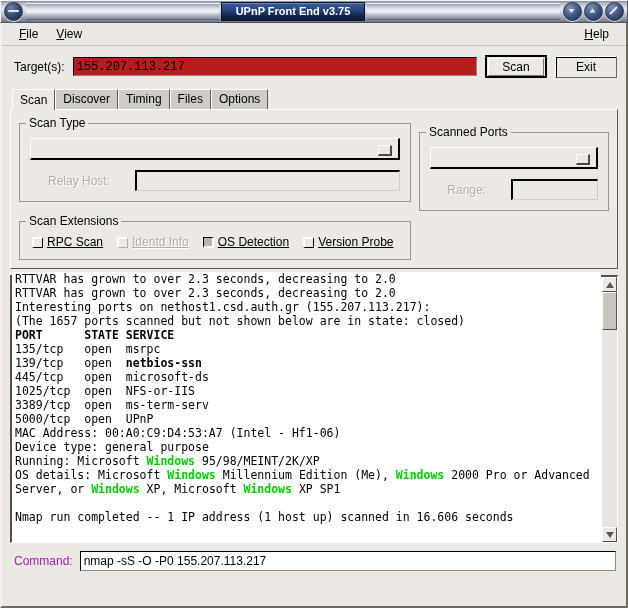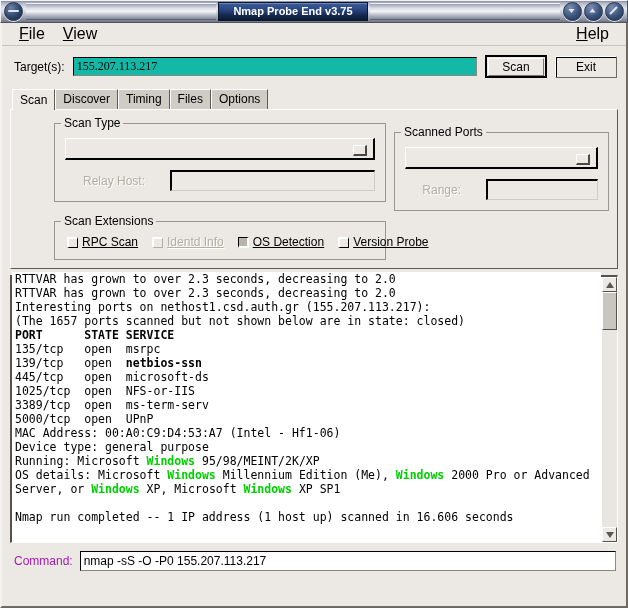--- a/index.html
+++ b/index.html
@@ -104,46 +104,46 @@
   .menubar {
     height: 22px;
     display: flex;
     align-items: center;
     background: #ece9e4;
     padding: 0 8px;
     border-bottom: 1px solid #c8c4bc;
     position: relative;
   }
   .menu-item {
-    font-size: 16px;
+    font-size: 12px;
     color: #000;
     padding: 2px 9px;
     cursor: default;
   }
   .menu-item u { text-decoration: underline; }
   .menu-right { margin-left: auto; }
 
   
   .target-row {
     display: flex;
     align-items: center;
     padding: 9px 9px 9px 12px;
     background: #ece9e4;
     gap: 8px;
   }
   .target-label { font-size: 12px; color:#000; white-space: nowrap; }
   .target-input {
     flex: 1 1 auto;
     height: 19px;
     box-sizing: border-box;
-    background: #14b8a6;
+    background: #b91c1c;
     border: 1px solid #000;
     border-right-color: #8b887f;
     border-bottom-color: #8b887f;
-    font-family: Liberation Serif, serif;
+    font-family: Liberation Mono, monospace;
     font-size: 12px;
     padding: 0 3px;
     line-height: 17px;
     color: #000;
     outline: none;
   }
   .btn {
     box-sizing: border-box;
     height: 22px;
     min-width: 62px;
@@ -213,21 +213,21 @@
     border-left: 1px solid #ffffff;
     border-right: 1px solid #5d5a54;
     border-bottom: 1px solid #5d5a54;
     background: #ece9e4;
     padding: 8px 8px 6px 8px;
     height: 160px;
     position: relative;
   }
 
   .panes { display: flex; gap: 8px; }
-  .pane-left { width: 332px; flex: 0 0 auto; margin-left: 35px; }
+  .pane-left { width: 392px; flex: 0 0 auto; }
   .pane-right { flex: 1 1 auto; }
 
   
   .group {
     position: relative;
     border: 1px solid #9a968e;
     border-top-color: #9a968e;
     padding: 14px 10px 10px 10px;
     margin-top: 7px;
   }
@@ -452,21 +452,21 @@
   }
 </style>
 </head>
 <body>
 
 <div class="app-window">
 
   <div class="titlebar">
     <div class="tb-sysbtn"></div>
     <div class="tb-rail"></div>
-    <div class="tb-title">Nmap Probe End v3.75</div>
+    <div class="tb-title">UPnP Front End v3.75</div>
     <div class="tb-rail"></div>
     <div class="tb-btns">
       <div class="tb-btn">
         <svg width="15" height="15" viewBox="0 0 15 15">
             <polygon points="4.5,6 10.5,6 7.5,10" fill="#e4e8f0"></polygon>
           </svg>
       </div>
       <div class="tb-btn">
         <svg width="15" height="15" viewBox="0 0 15 15">
             <polygon points="4.5,9.5 10.5,9.5 7.5,5.5" fill="#e4e8f0"></polygon>

